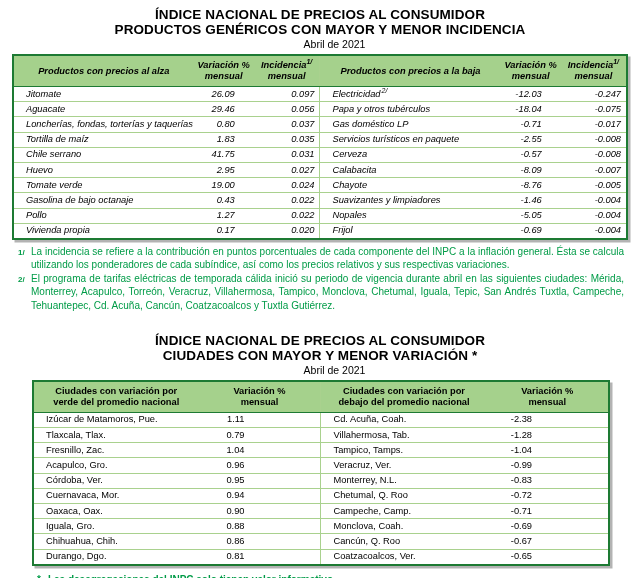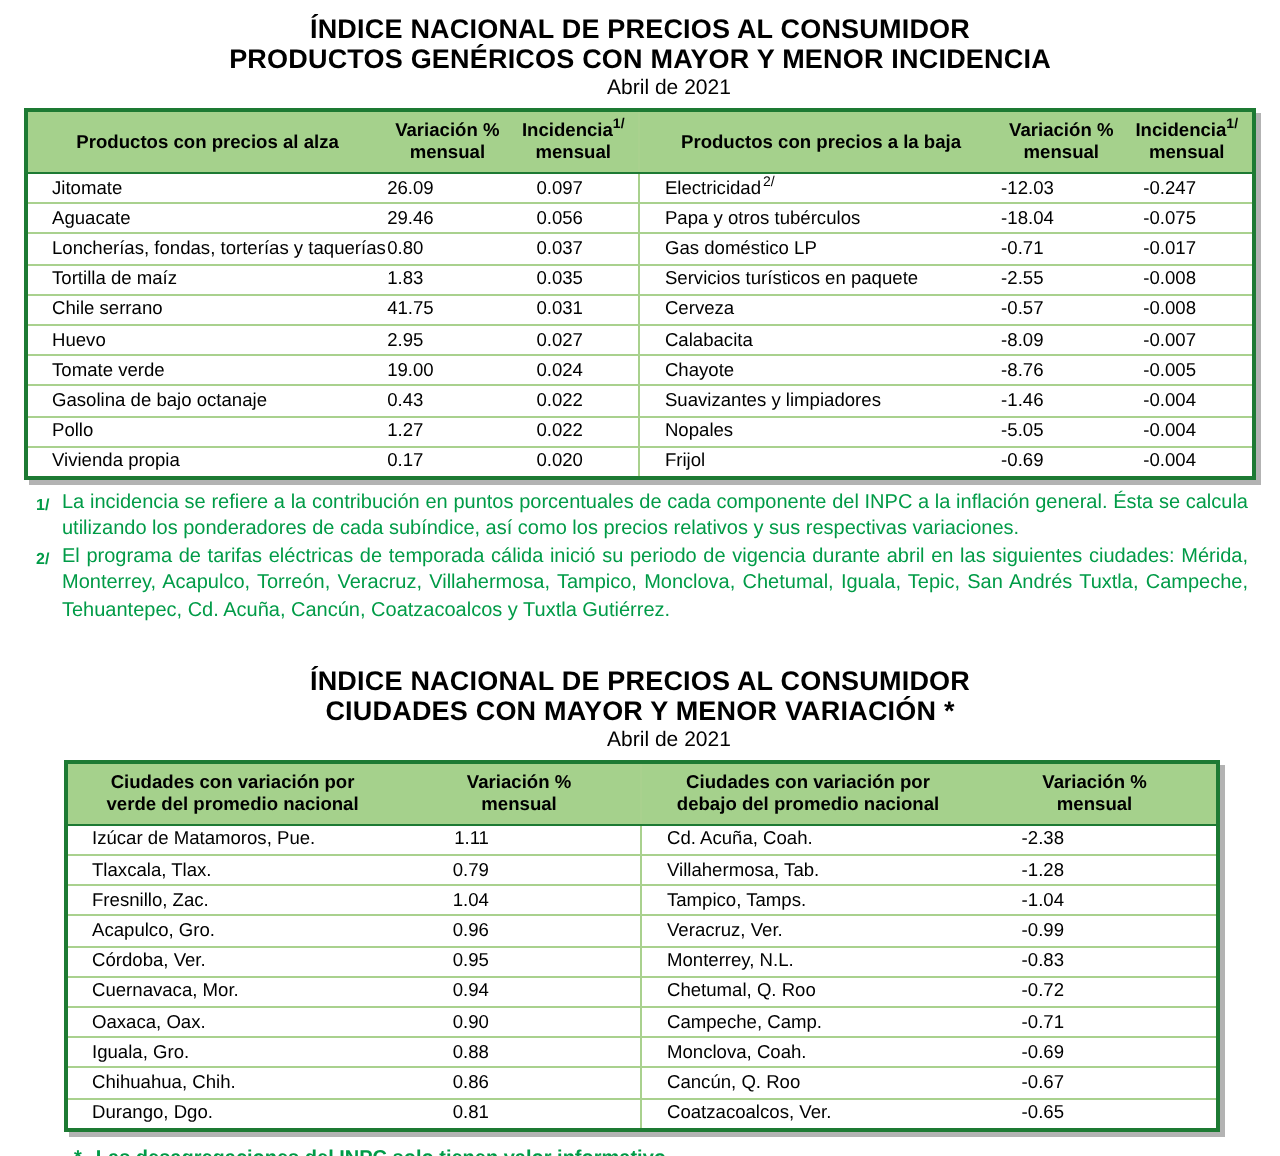--- a/index.html
+++ b/index.html
@@ -21,42 +21,42 @@
   .header1{padding-top:7px;}
   .header2{margin-top:21px;}
 
   table.datatable{
     border-collapse:collapse;
     table-layout:fixed;
     border:2px solid var(--border);
     box-shadow:2.5px 2.5px 0 var(--shadow);
     margin-top:3px;
   }
-  #table1{width:616px;margin-left:12px;}
+  #table1{width:616px;margin-left:12px;font-style:italic;}
   #table2{width:578px;margin-left:32px;}
 
   .datatable thead th{
     background:var(--header-bg);
     font-size:9.3px;line-height:11px;font-weight:bold;
     text-align:center;vertical-align:middle;
     padding:4px 2px;border-bottom:1px solid var(--border);
     color:var(--ink);
   }
   .datatable tbody td{
     font-size:9.3px;line-height:11px;
     padding:1.6px 0;
     border-top:1px solid var(--separator);
     white-space:nowrap;
     color:var(--ink);
   }
   .datatable tbody tr:first-child td{border-top:none;}
   .datatable td.name{text-align:left;padding-left:12px;}
   .datatable td.mid, .datatable th.mid{border-left:1px solid var(--separator);}
-  #table1 td.var{text-align:left;padding-right:19px;}
-  #table1 td.inc{text-align:right;padding-right:28px;}
+  #table1 td.var{text-align:right;padding-right:19px;}
+  #table1 td.inc{text-align:right;padding-right:5px;}
   #table2 td.var{text-align:right;padding-right:76px;}
   sup{font-size:7px;line-height:0;}
   .cellsup{margin-left:1px;}
 
   .fnblock{margin:5px 16px 0 18px;}
   .fn{position:relative;padding-left:13px;font-size:10px;line-height:13.2px;
       text-align:justify;color:var(--green-text);margin-bottom:1px;}
   .fn .fnmark{position:absolute;left:0;top:1px;font-size:8px;font-weight:bold;}
 
   .fn3{margin:8px 16px 0 37px;font-size:10px;line-height:12px;

